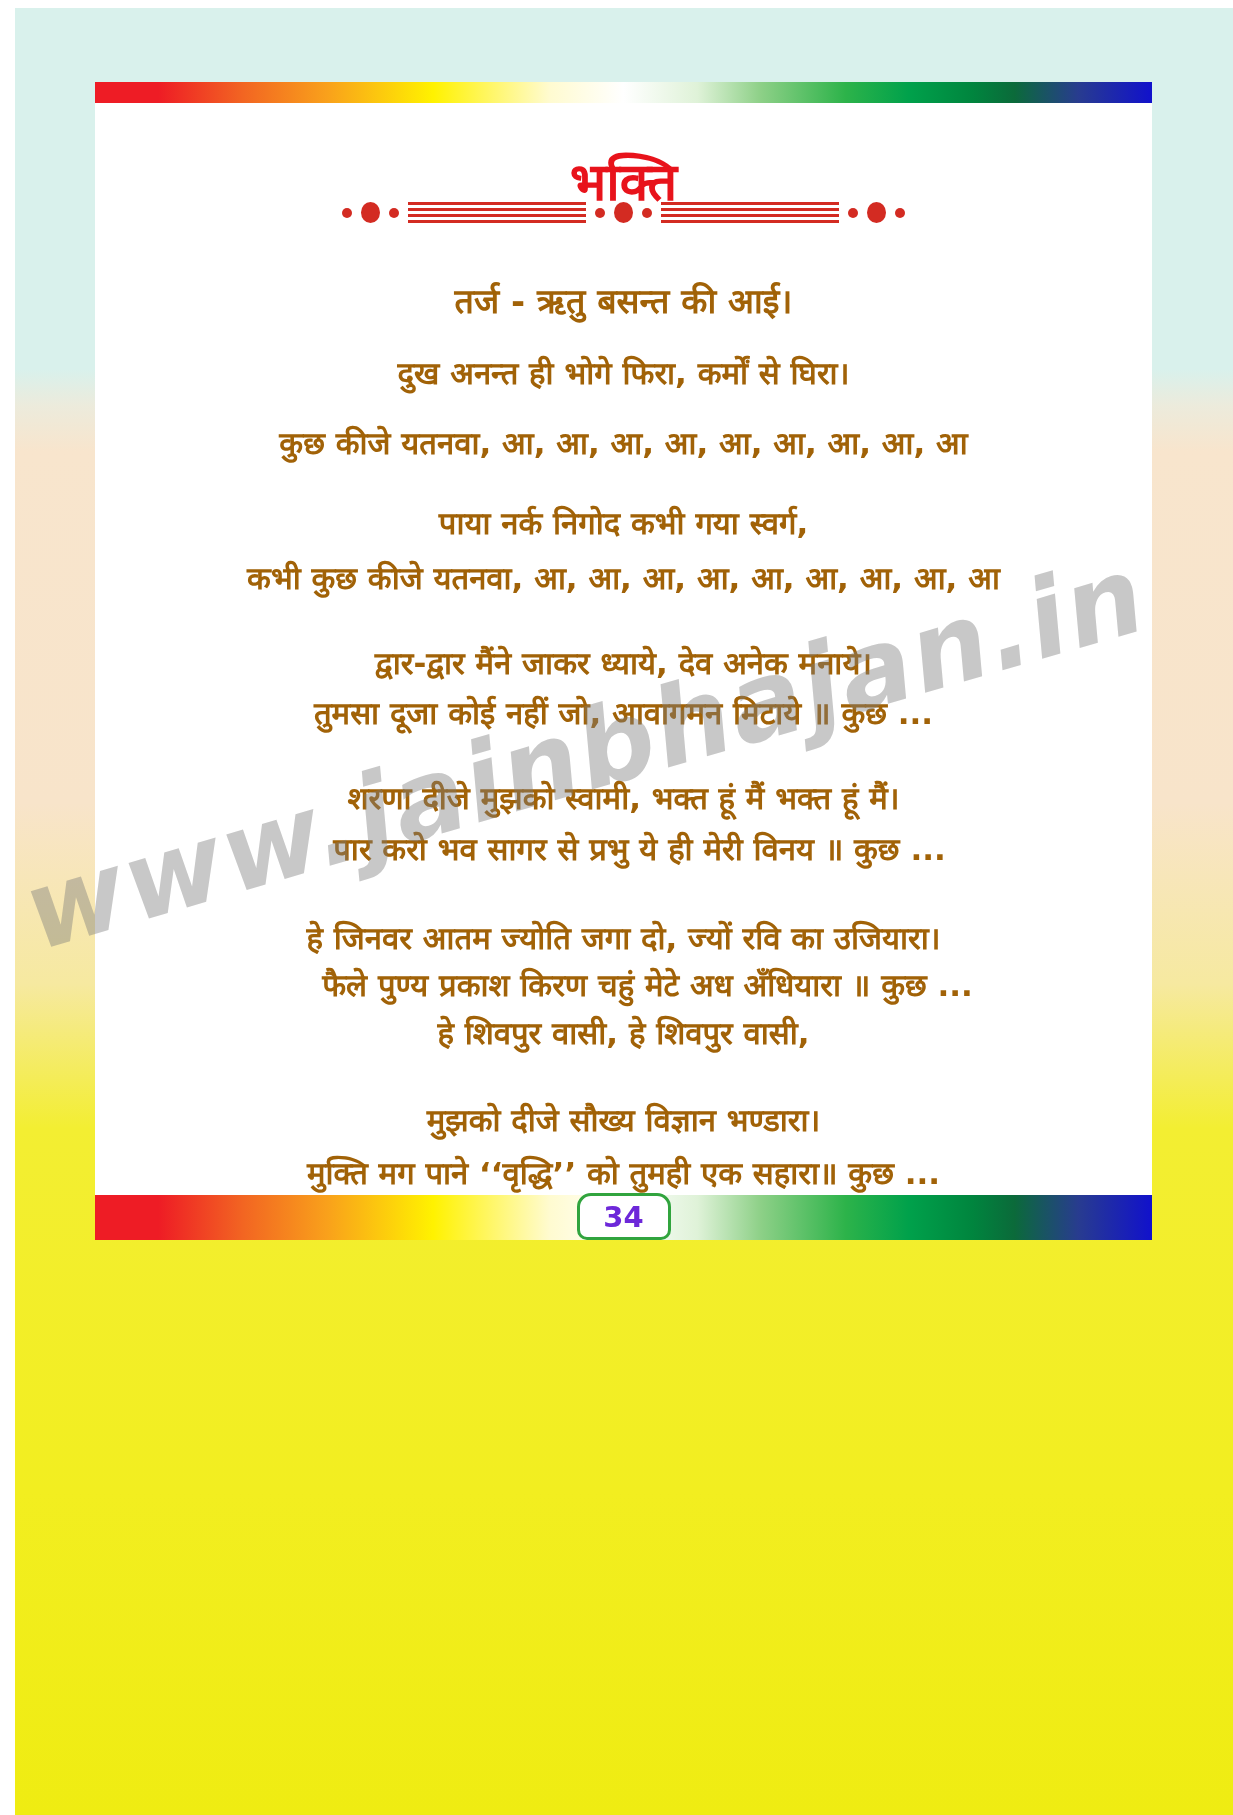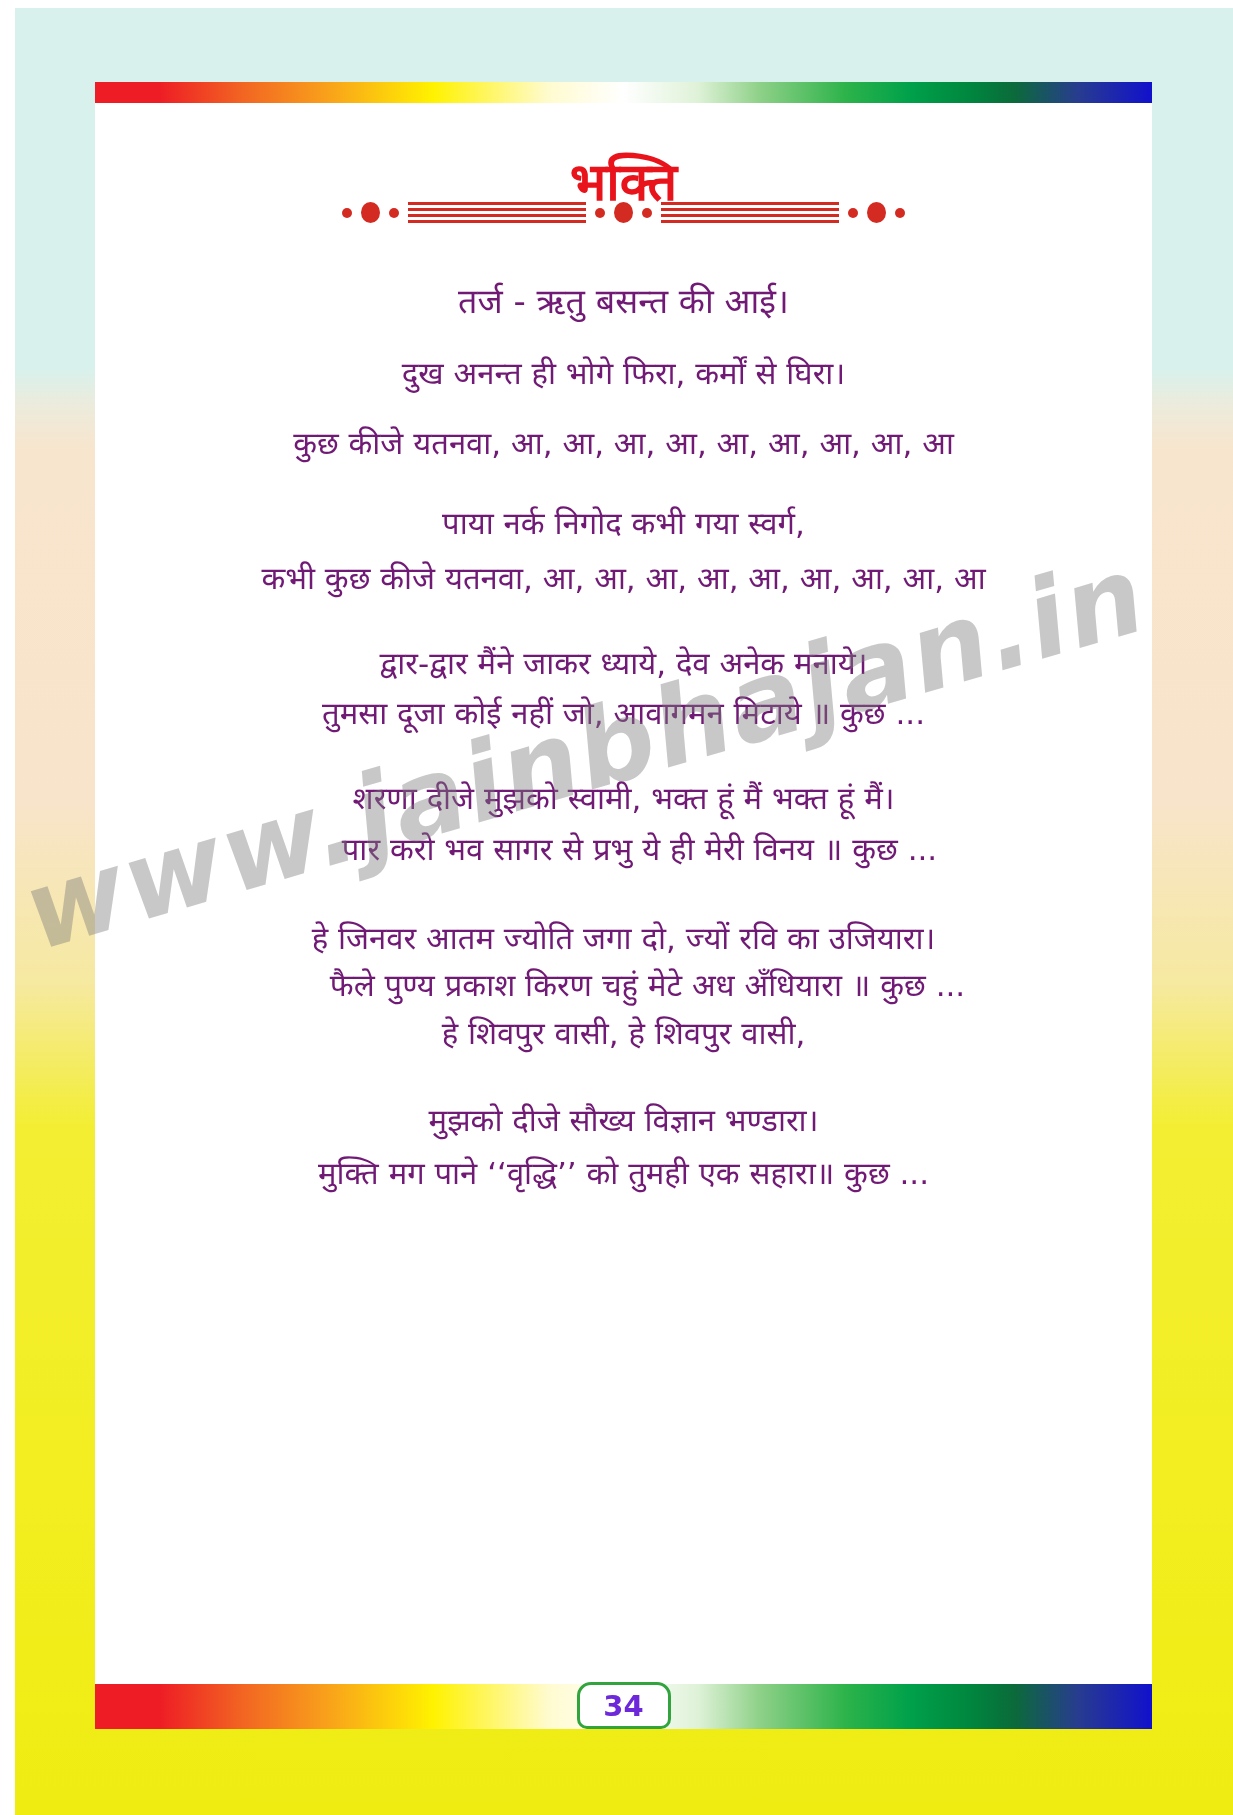--- a/index.html
+++ b/index.html
@@ -13,41 +13,41 @@
     position:absolute;left:15px;top:8px;right:0;bottom:0;
     background:linear-gradient(180deg,
       #d9f1ec 0%, #d9f1ec 20%,
       #ecebdc 22%,
       #f8e5cd 24.5%, #f8e4ca 44%,
       #f6e9a0 54%, #f3ee32 62%,
       #f2ee20 82%, #efec12 100%);
   }
   
   .sheet{
-    position:absolute;left:95px;top:82px;width:1057px;height:1647px;
+    position:absolute;left:95px;top:82px;width:1057px;height:1158px;
     background:#ffffff;
   }
   .rainbow{
     background:linear-gradient(90deg,
       #ee1c25 0%, #ee1c25 6%, #f26522 14%, #f9a11b 22%, #fff200 32%,
       #fffbd0 43%, #ffffff 50%, #dff2d8 57%, #8dd087 63%, #2db34a 71%,
       #00a14b 77%, #00853e 83%, #0b6a3a 87%, #283c8f 93%, #1111cc 100%);
   }
   .bar-top{position:absolute;left:0;top:0;width:100%;height:21px;}
   .bar-bottom{position:absolute;left:0;bottom:0;width:100%;height:45px;}
   .page-badge{
     position:absolute;left:50%;bottom:0;transform:translateX(-50%);
     width:88px;height:41px;background:#ffffff;
     border:3px solid #31a43e;border-radius:14px 14px 10px 10px;
     display:flex;align-items:center;justify-content:center;
     font-size:29px;font-weight:bold;color:#6d28d9;z-index:3;
   }
   .line{
     position:absolute;left:0;width:100%;text-align:center;
-    color:#701a75;font-size:31px;font-weight:normal;line-height:1.15;
+    color:#a16207;font-size:31px;font-weight:bold;line-height:1.15;
     white-space:nowrap;
   }
   .title{
     font-size:52px;color:#e8131b;font-weight:bold;
   }
   .tune{font-size:34px;}
   
   .ornament{
     position:absolute;left:0;width:100%;top:120px;
     display:flex;align-items:center;justify-content:center;gap:9px;

